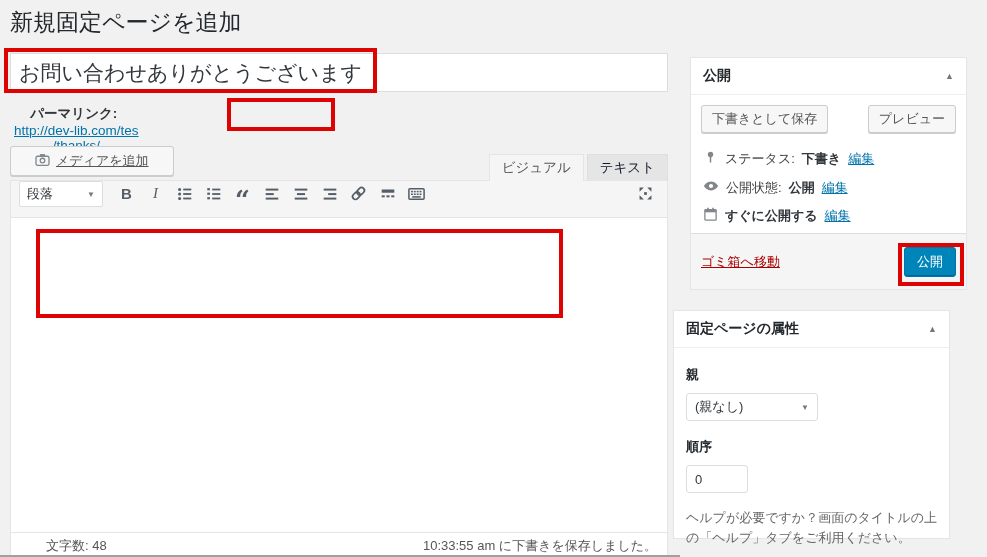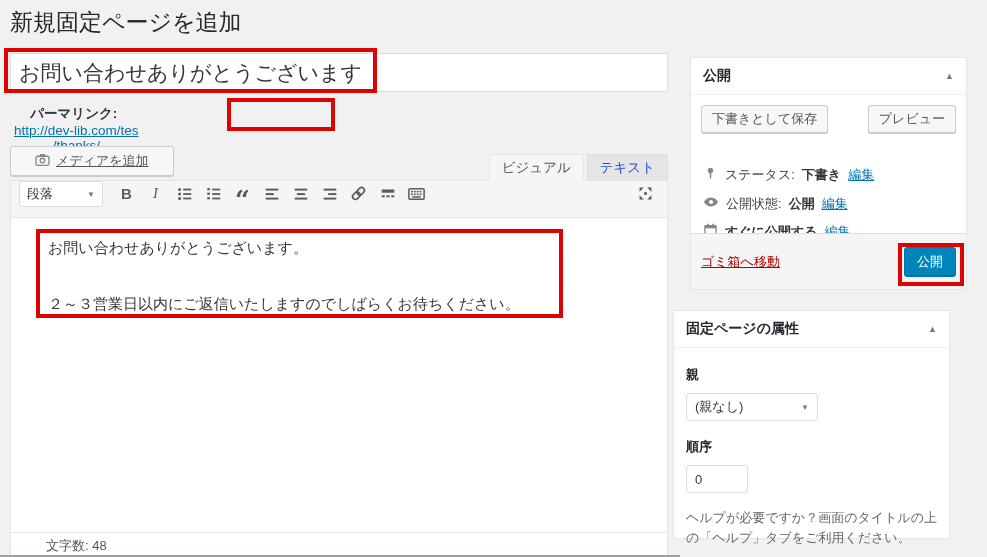--- a/index.html
+++ b/index.html
@@ -33,21 +33,21 @@
   }
 
   .media-btn {
     left:10px; top:146px; height:30px; display:flex; align-items:center; gap:6px;
     background:#f7f7f7; border:1px solid #ccc; border-radius:3px; color:#555;
     font-size:13px; padding:0 24px; cursor:pointer; box-shadow:0 1px 0 #ccc;text-decoration:underline;
   }
 
   .editor-tabs { left:10px; top:154px; width:658px; display:flex; justify-content:flex-end; gap:3px; z-index:3; }
   .tab {
-    height:27px; padding:0 12px; font-size:13.5px; color:#1d4ed8; display:flex; align-items:center;
+    height:27px; padding:0 12px; font-size:13.5px; color:#0f172a; display:flex; align-items:center;
     cursor:pointer; border:1px solid #e5e5e5; border-bottom:none; margin-bottom:-1px;
   }
   .tab.active { background:#f5f5f5; color:#555; position:relative; z-index:4; }
   .tab.inactive { background:#e5e5e5; border-color:#dedede; }
 
   .editor-box { left:10px; top:180px; width:658px; height:353px; background:#fff; border:1px solid #e5e5e5; }
   .mce-toolbar {
     height:37px; background:#f5f5f5; border-bottom:1px solid #e5e5e5;
     display:flex; padding:0 8px; gap:2px;
   }
@@ -83,21 +83,21 @@
   .panel-publish { left:690px; top:57px; width:277px; height:233px; }
   .panel-attrs   { left:673px; top:310px; width:277px; height:229px; }
   .panel-header {
     height:37px; display:flex; align-items:center; justify-content:space-between;
     padding:0 12px; border-bottom:1px solid #eee; cursor:pointer;
   }
   .panel-header h2 { font-size:14px; font-weight:bold; color:#23282d; }
   .toggle-arrow { font-size:9px; color:#72777c; cursor:pointer; }
 
   .publish-body { padding:10px; }
-  .minor-actions { display:flex; justify-content:space-between; margin-bottom:28px; }
+  .minor-actions { display:flex; justify-content:space-between; margin-bottom:12px; }
   .btn-secondary {
     height:28px; padding:0 10px; background:#f7f7f7; border:1px solid #ccc; border-radius:3px;
     color:#555; font-size:13px; cursor:pointer; display:flex; align-items:center;
     box-shadow:0 1px 0 #ccc;
   }
   .misc-row { display:flex; align-items:center; gap:7px; padding:5px 2px; font-size:13px; color:#444; }
   .misc-row b { color:#32373c; }
   .misc-row svg { flex:none; }
   .edit-link { font-size:13px; }
 
@@ -272,31 +272,28 @@
           <svg width="17" height="17" viewBox="0 0 20 20" fill="#555d66">
             <rect x="8.4" y="8.4" width="3.2" height="3.2"></rect>
             <path d="M3 3h5L3 8z"></path>
             <path d="M17 3v5l-5-5z"></path>
             <path d="M3 17v-5l5 5z"></path>
             <path d="M17 17h-5l5-5z"></path>
           </svg>
         </span>
     </div>
   </div>
-  <div class="mce-content">
-    <p>お問い合わせありがとうございます。</p>
-    <p>２～３営業日以内にご返信いたしますのでしばらくお待ちください。</p>
-  </div>
 </div>
 
 <div class="abs editor-statusbar">
   <span>
     <span>文字数:</span>
     <span>48</span>
   </span>
+  <span>10:33:55 am に下書きを保存しました。</span>
 </div>
 <div class="abs bottom-edge"></div>
 
 <div class="abs panel panel-publish">
   <div class="panel-header">
     <h2>公開</h2>
     <span class="toggle-arrow">▲</span>
   </div>
   <div class="publish-body">
     <div class="minor-actions">

